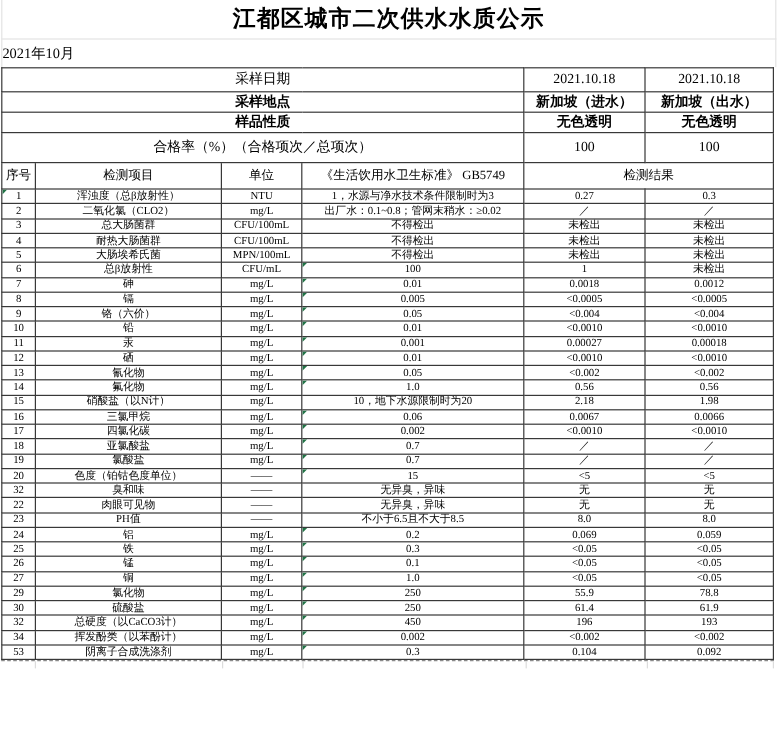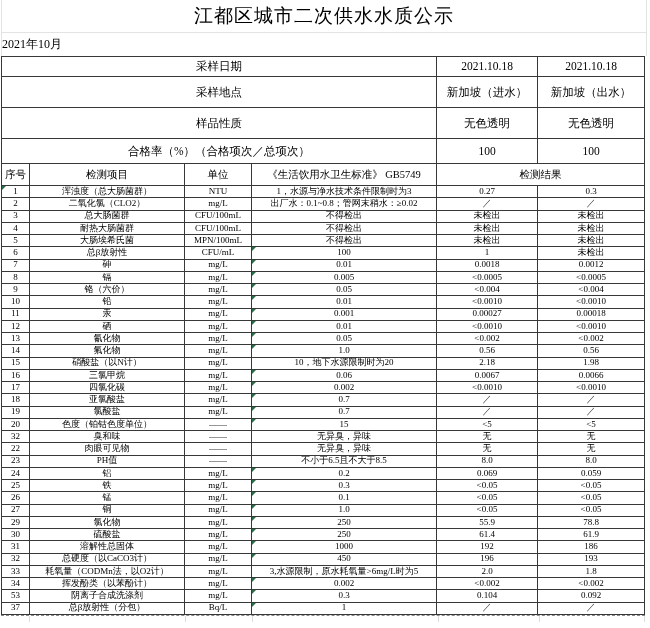--- a/index.html
+++ b/index.html
@@ -4,36 +4,36 @@
 <style>
   html,body{margin:0;padding:0;background:#fff;}
   .sheet{
     position:relative;width:650px;height:628px;background:#fff;overflow:hidden;
     font-family:"Liberation Serif","DejaVu Serif",serif;color:#000;
   }
   .title-row{
     height:32px;margin-left:1px;width:644px;
     border-left:1px solid #e3e3e3;border-right:1px solid #e3e3e3;border-bottom:1px solid #e3e3e3;
     display:flex;align-items:center;justify-content:center;
-    font-size:19px;font-weight:normal;letter-spacing:1px;
+    font-size:19px;font-weight:bold;letter-spacing:1px;
   }
   .month-row{
     height:23px;margin-left:1px;width:644px;
     border-left:1px solid #e3e3e3;border-right:1px solid #e3e3e3;
     display:flex;align-items:center;font-size:12px;
   }
   table.grid{
     margin-left:1px;border-collapse:collapse;table-layout:fixed;width:643px;padding-left:47px;
   }
   table.grid td{
     border:1px solid #383838;padding:0;text-align:center;vertical-align:middle;
     overflow:hidden;white-space:nowrap;position:relative;line-height:1.05;
   }
   tr.info td{font-size:11.5px;}
-  tr.ih20{height:20px;} tr.ih23{height:31px;} tr.ih25{height:25px;}
+  tr.ih20{height:20px;} tr.ih23{height:17px;font-weight:bold;} tr.ih25{height:25px;}
   tr.head{height:22px;} tr.head td{font-size:10.5px;}
   tr.drow{height:12.25px;} tr.drow td{font-size:9px;}
   td.c-item{text-align:left;padding-left:3px;}
   td.c-num{font-size:9.5px;}
   .tri::before{
     content:"";position:absolute;top:0;left:0;width:0;height:0;
     border-top:4px solid #217346;border-right:4px solid transparent;
   }
   .page-break{
     margin-left:1px;width:644px;height:0;border-top:1px dashed #8a8a8a;
@@ -88,21 +88,21 @@
         <td>序号</td>
         <td>检测项目</td>
         <td>单位</td>
         <td>《生活饮用水卫生标准》 GB5749</td>
         <td colspan="2">检测结果</td>
       </tr>
     </tbody>
     <tbody>
         <tr class="drow">
     <td class="tri">1</td>
-    <td class="c-item">浑浊度（总大肠菌群）</td>
+    <td class="c-item">浑浊度（总β放射性）</td>
     <td>NTU</td>
     <td class="c-num">1，水源与净水技术条件限制时为3</td>
     <td class="c-num">0.27</td>
     <td class="c-num">0.3</td>
   </tr>
         <tr class="drow">
     <td>2</td>
     <td class="c-item">二氧化氯（CLO2）</td>
     <td>mg/L</td>
     <td class="c-num">出厂水：0.1~0.8；管网末稍水：≥0.02</td>
@@ -319,66 +319,42 @@
   </tr>
         <tr class="drow">
     <td>30</td>
     <td class="c-item">硫酸盐</td>
     <td>mg/L</td>
     <td class="c-num tri">250</td>
     <td class="c-num">61.4</td>
     <td class="c-num">61.9</td>
   </tr>
         <tr class="drow">
-    <td>31</td>
-    <td class="c-item">溶解性总固体</td>
-    <td>mg/L</td>
-    <td class="c-num tri">1000</td>
-    <td class="c-num">192</td>
-    <td class="c-num">186</td>
-  </tr>
-        <tr class="drow">
     <td>32</td>
     <td class="c-item">总硬度（以CaCO3计）</td>
     <td>mg/L</td>
     <td class="c-num tri">450</td>
     <td class="c-num">196</td>
     <td class="c-num">193</td>
   </tr>
         <tr class="drow">
-    <td>33</td>
-    <td class="c-item">耗氧量（CODMn法，以O2计）</td>
-    <td>mg/L</td>
-    <td class="c-num">3,水源限制，原水耗氧量&gt;6mg/L时为5</td>
-    <td class="c-num">2.0</td>
-    <td class="c-num">1.8</td>
-  </tr>
-        <tr class="drow">
     <td>34</td>
     <td class="c-item">挥发酚类（以苯酚计）</td>
     <td>mg/L</td>
     <td class="c-num tri">0.002</td>
     <td class="c-num">&lt;0.002</td>
     <td class="c-num">&lt;0.002</td>
   </tr>
         <tr class="drow">
     <td>53</td>
     <td class="c-item">阴离子合成洗涤剂</td>
     <td>mg/L</td>
     <td class="c-num tri">0.3</td>
     <td class="c-num">0.104</td>
     <td class="c-num">0.092</td>
-  </tr>
-        <tr class="drow">
-    <td>37</td>
-    <td class="c-item">总β放射性（分包）</td>
-    <td>Bq/L</td>
-    <td class="c-num tri">1</td>
-    <td class="c-num">／</td>
-    <td class="c-num">／</td>
   </tr>
       </tbody>
   </table>
 
   <div class="page-break"></div>
 
   <div class="below-grid">
     <i style="left:28px"></i>
       <i style="left:184px"></i>
       <i style="left:251px"></i>

